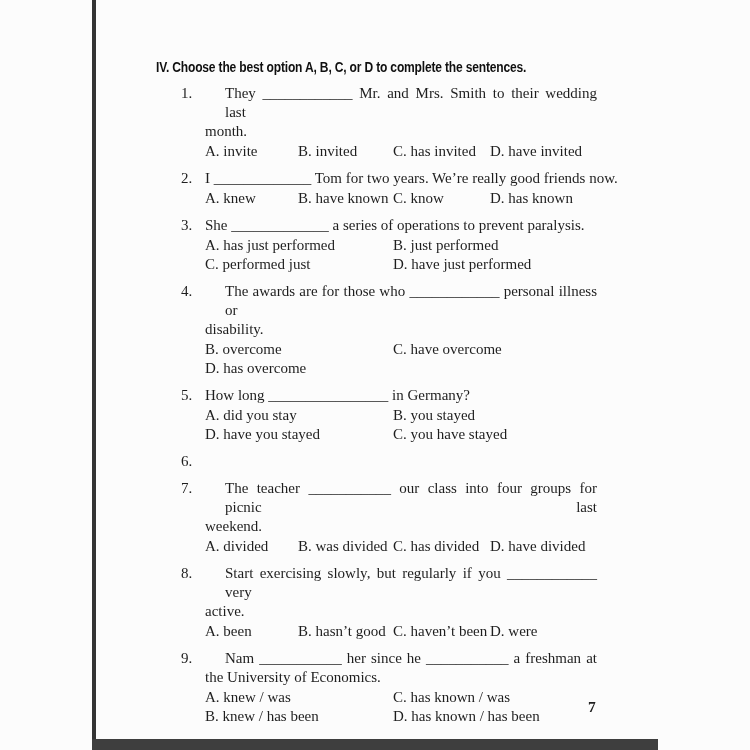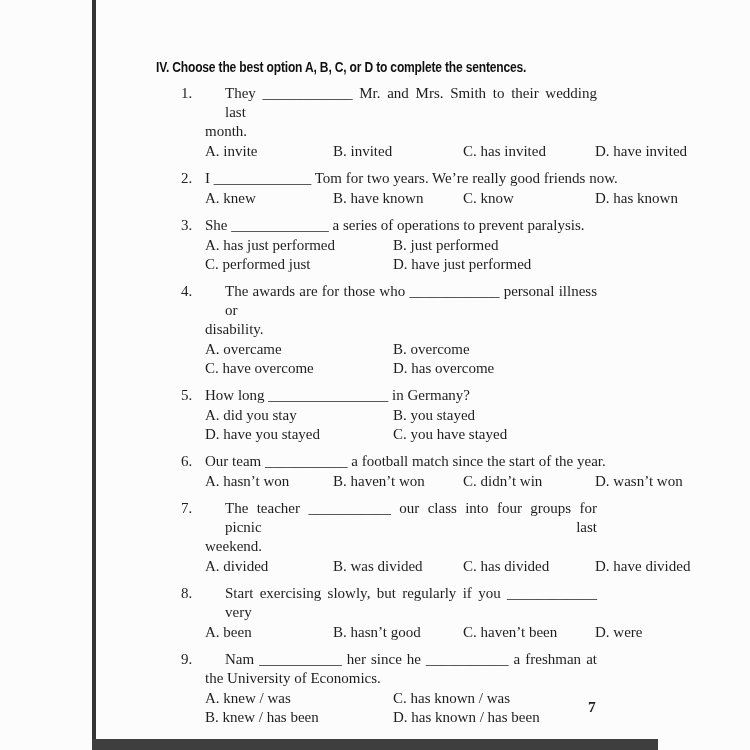--- a/index.html
+++ b/index.html
@@ -46,21 +46,21 @@
   .qnum {
     width: 49px;
     padding-left: 25px;
     box-sizing: border-box;
     flex-shrink: 0;
   }
   .qbody { flex: 1; min-width: 0; }
   .qline.justify { text-align: justify; text-align-last: justify; margin-left: 20px; }
   .qline.nowrap { white-space: nowrap; }
   .options { display: grid; margin-top: 1px; }
-  .options.row4 { grid-template-columns: 93px 95px 97px auto; gap: 35px; }
+  .options.row4 { grid-template-columns: 93px 95px 97px auto; }
   .options.col2 { grid-template-columns: 188px auto; }
   .options span { white-space: nowrap; }
   .page-number {
     position: absolute; left: 588px; top: 698px;
     font-size: 15.5px; font-weight: bold;
   }
 </style>
 </head>
 <body>
 
@@ -110,21 +110,20 @@
       </div>
     </div>
   </div>
 
   <div class="question">
     <div class="qnum">4.</div>
     <div class="qbody">
       <div class="qline justify">The awards are for those who ____________ personal illness or</div>
       <div class="qline">disability.</div>
       <div class="options col2">
-        <span>A. overcame</span>
         <span>B. overcome</span>
         <span>C. have overcome</span>
         <span>D. has overcome</span>
       </div>
     </div>
   </div>
 
   <div class="question">
     <div class="qnum">5.</div>
     <div class="qbody">
@@ -133,49 +132,41 @@
         <span>A. did you stay</span>
         <span>B. you stayed</span>
         <span>D. have you stayed</span>
         <span>C. you have stayed</span>
       </div>
     </div>
   </div>
 
   <div class="question">
     <div class="qnum">6.</div>
-    <div class="qbody">
-      <div class="qline nowrap">Our team ___________ a football match since the start of the year.</div>
-      <div class="options row4">
-        <span>A. hasn’t won</span>
-        <span>B. haven’t won</span>
-        <span>C. didn’t win</span>
-        <span>D. wasn’t won</span>
-      </div>
-    </div>
   </div>
 
   <div class="question">
     <div class="qnum">7.</div>
     <div class="qbody">
       <div class="qline justify">The teacher ___________ our class into four groups for picnic last</div>
       <div class="qline">weekend.</div>
       <div class="options row4">
         <span>A. divided</span>
         <span>B. was divided</span>
         <span>C. has divided</span>
         <span>D. have divided</span>
       </div>
     </div>
   </div>
 
   <div class="question">
     <div class="qnum">8.</div>
     <div class="qbody">
       <div class="qline justify">Start exercising slowly, but regularly if you ____________ very</div>
+      <div class="qline">active.</div>
       <div class="options row4">
         <span>A. been</span>
         <span>B. hasn’t good</span>
         <span>C. haven’t been</span>
         <span>D. were</span>
       </div>
     </div>
   </div>
 
   <div class="question">

